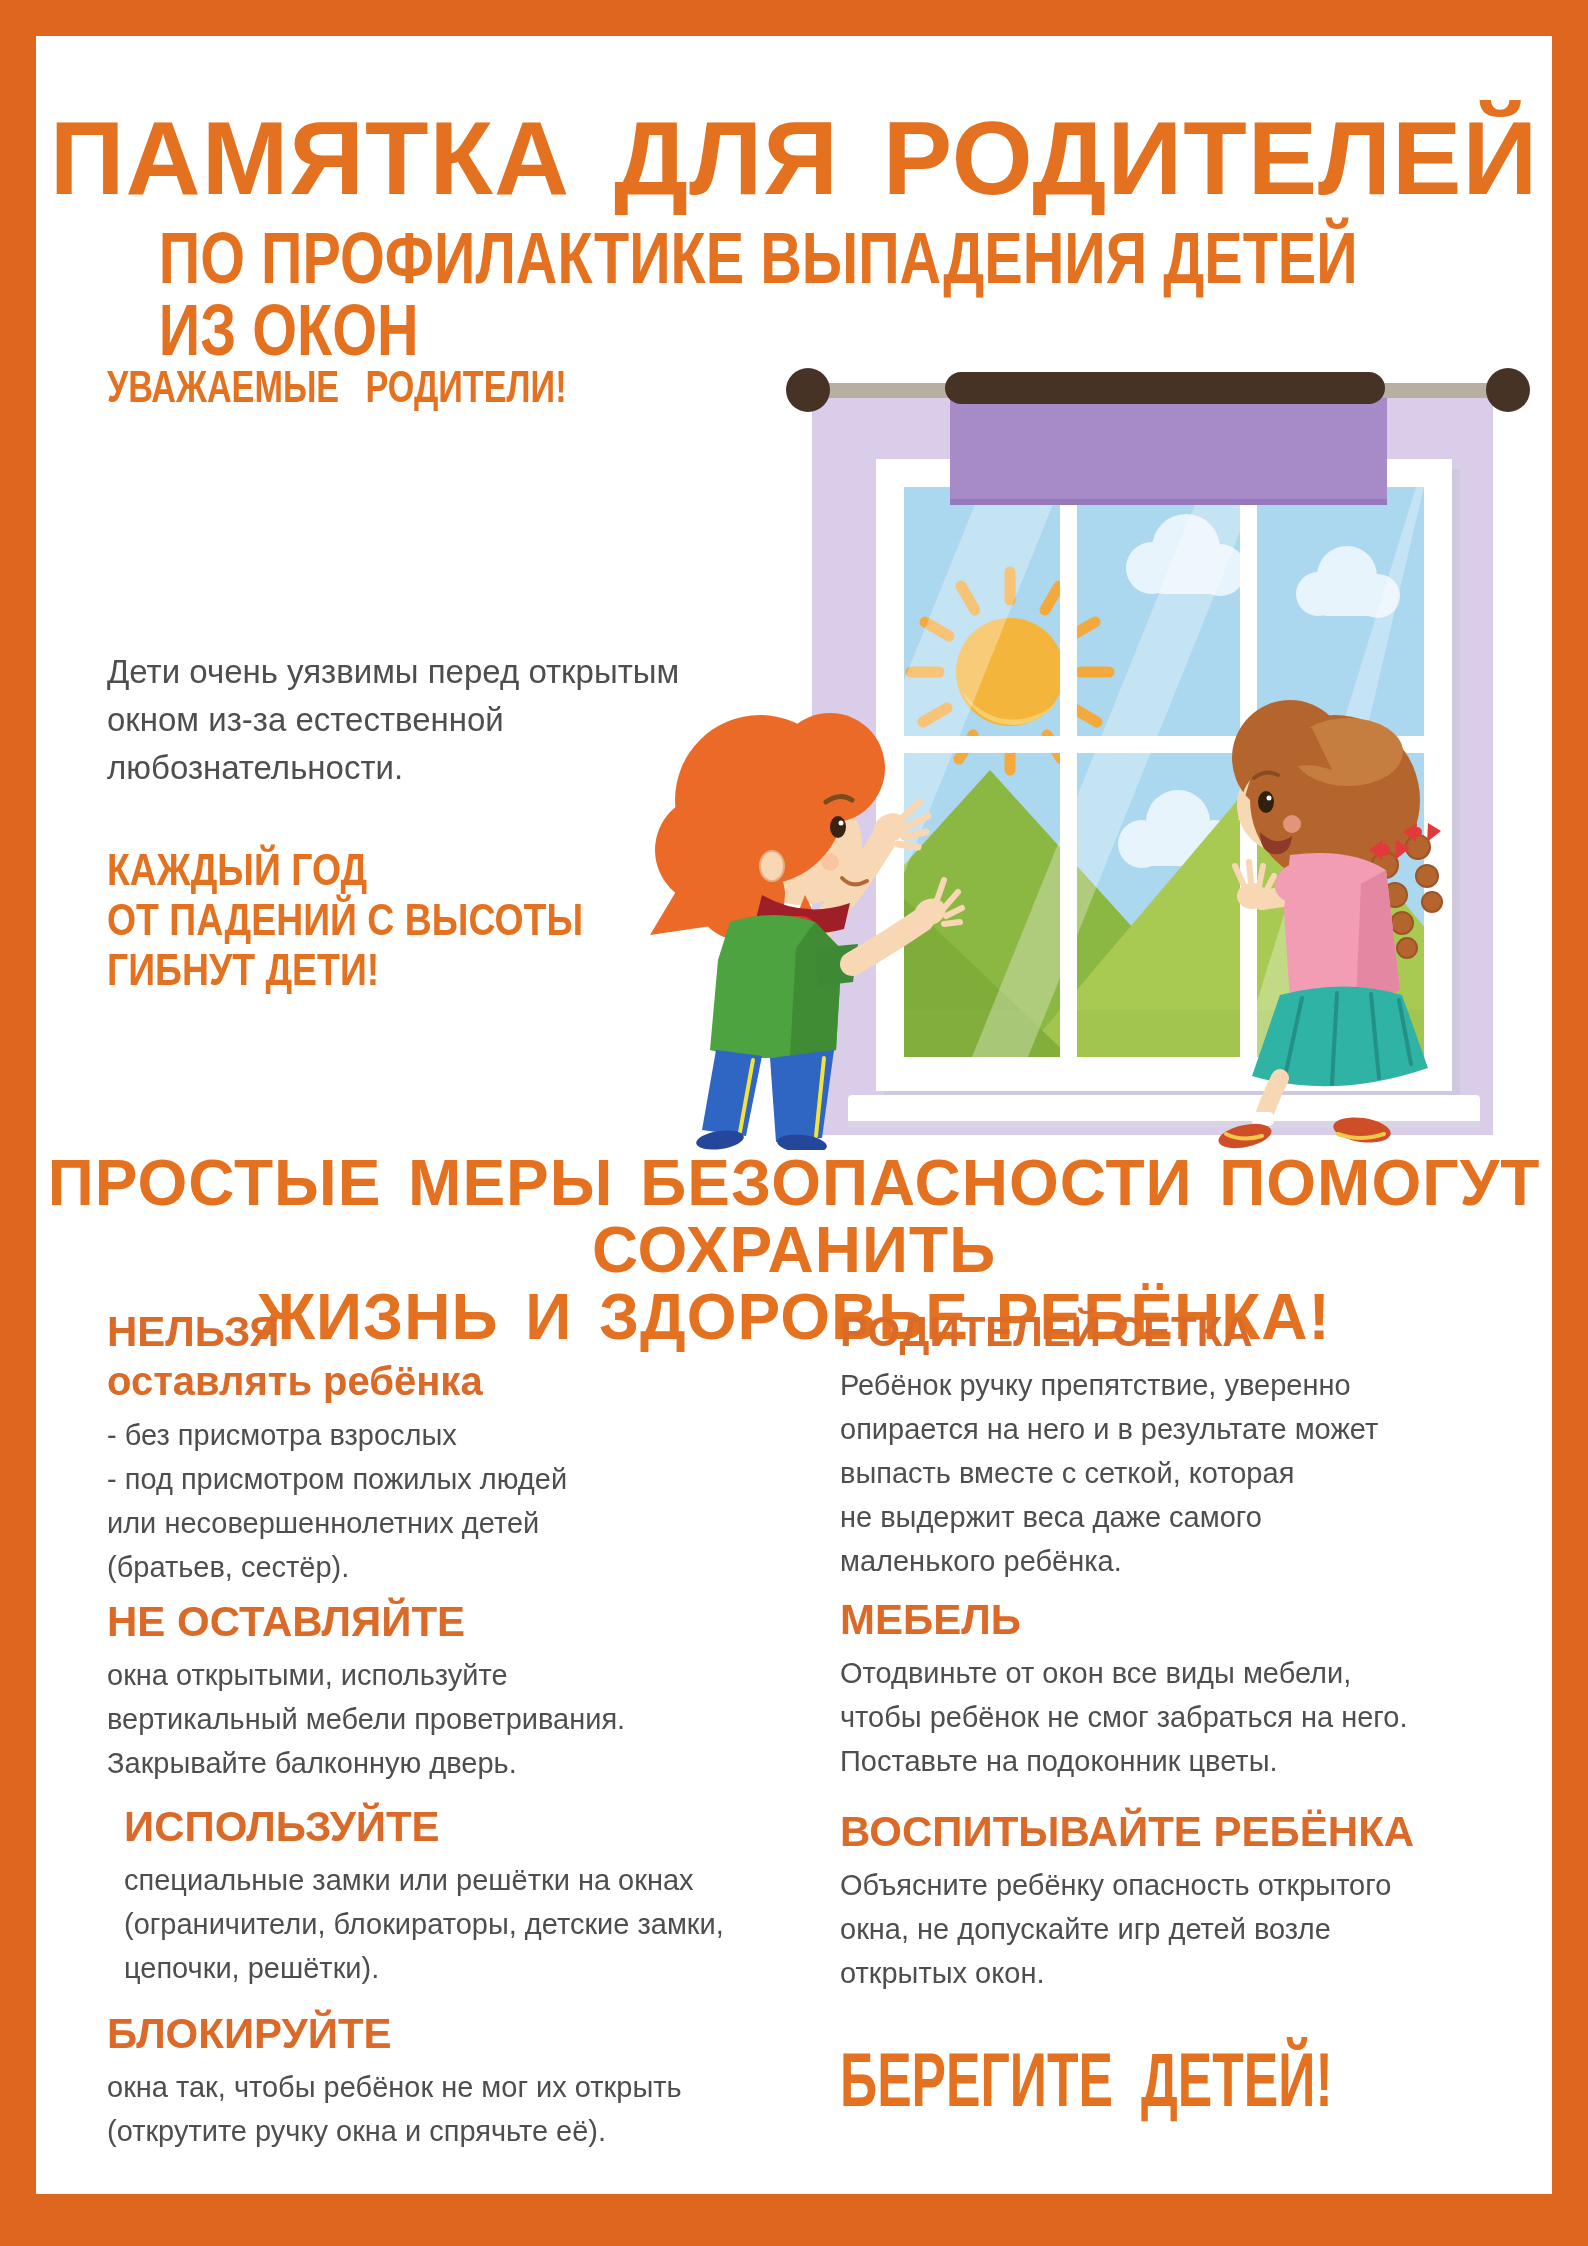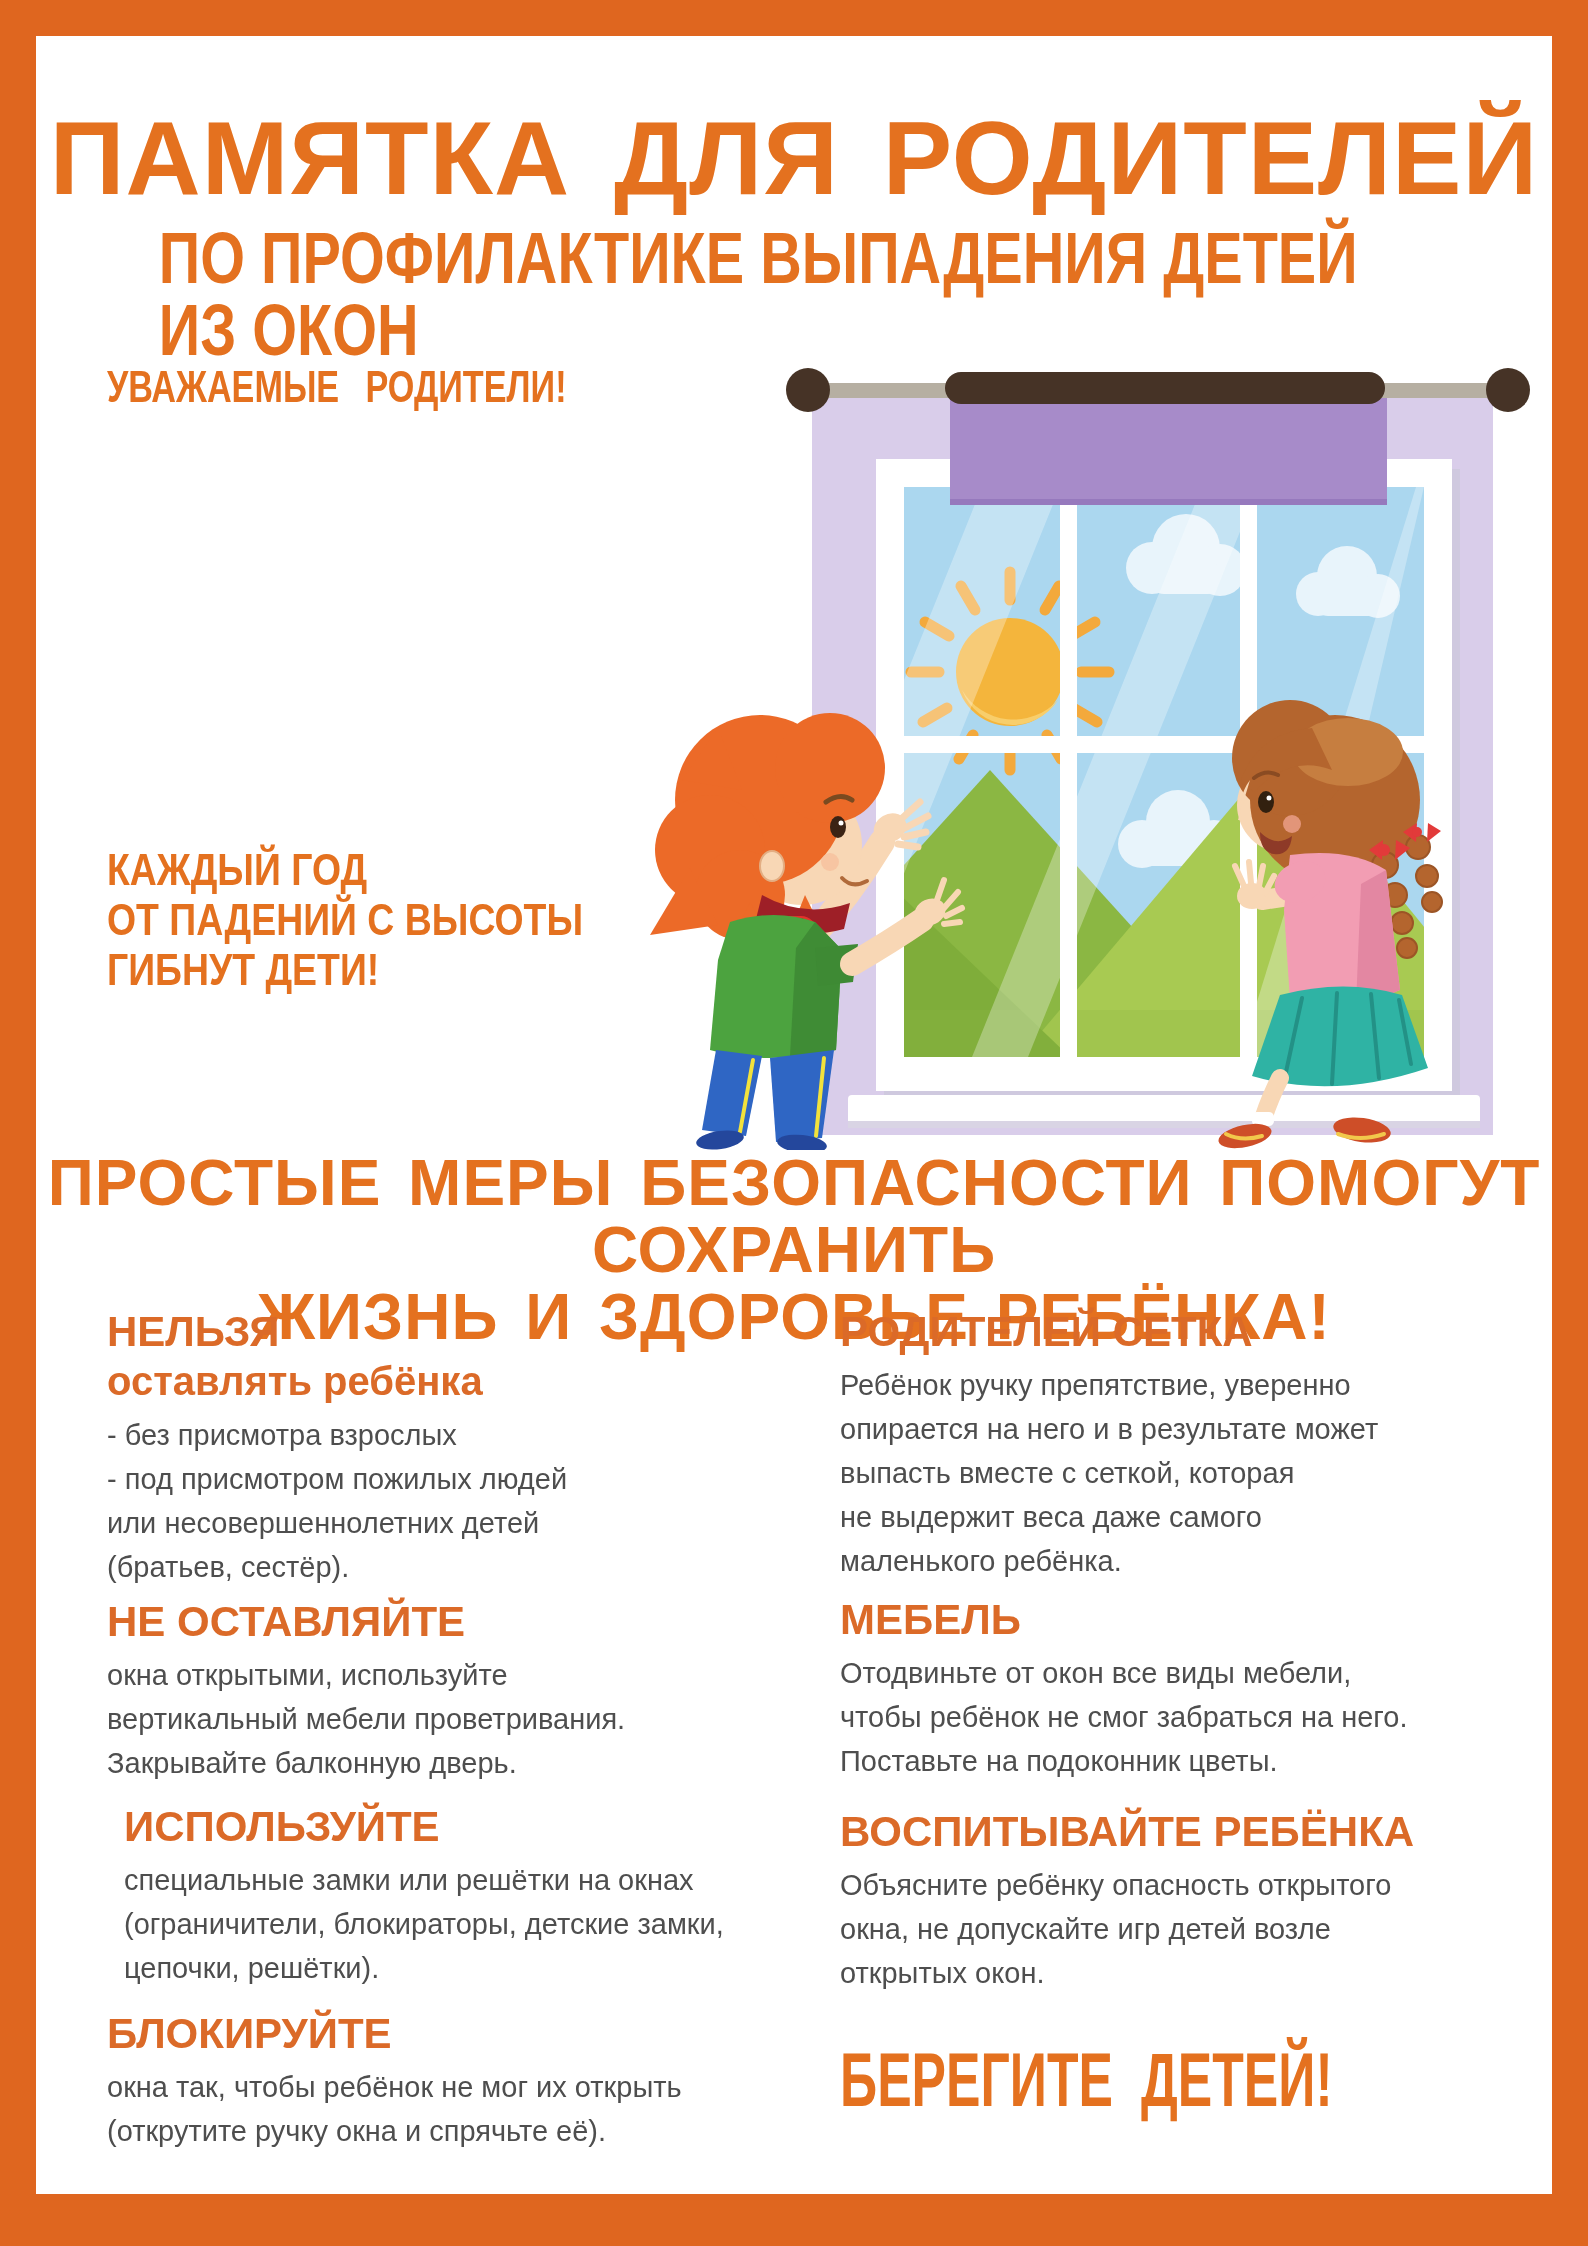--- a/index.html
+++ b/index.html
@@ -263,20 +263,23 @@
       <polygon points="126,700 172,706 156,786 112,780" fill="#2F66C4"></polygon>
       <polygon points="180,708 244,700 232,788 186,792" fill="#2F66C4"></polygon>
       <path d="M 163,710 L 150,782" class="ln" stroke="#F2E23C" stroke-width="4"></path>
       <path d="M 234,708 L 226,786" class="ln" stroke="#F2E23C" stroke-width="4"></path>
 
       <ellipse cx="130" cy="790" rx="24" ry="9" fill="#24479C" transform="rotate(-8 130 790)"></ellipse>
       <ellipse cx="212" cy="794" rx="25" ry="9" fill="#24479C" transform="rotate(6 212 794)"></ellipse>
     </g>
   </svg>
 
+  <div class="abs intro gray pre">Дети очень уязвимы перед открытым
+окном из-за естественной
+любознательности.</div>
 
   <div class="abs warning orange">
     <span class="squeeze pre">КАЖДЫЙ ГОД
 ОТ ПАДЕНИЙ С ВЫСОТЫ
 ГИБНУТ ДЕТИ!</span>
   </div>
 
   <div class="abs banner orange pre">ПРОСТЫЕ МЕРЫ БЕЗОПАСНОСТИ ПОМОГУТ СОХРАНИТЬ
 ЖИЗНЬ И ЗДОРОВЬЕ РЕБЁНКА!</div>
 

